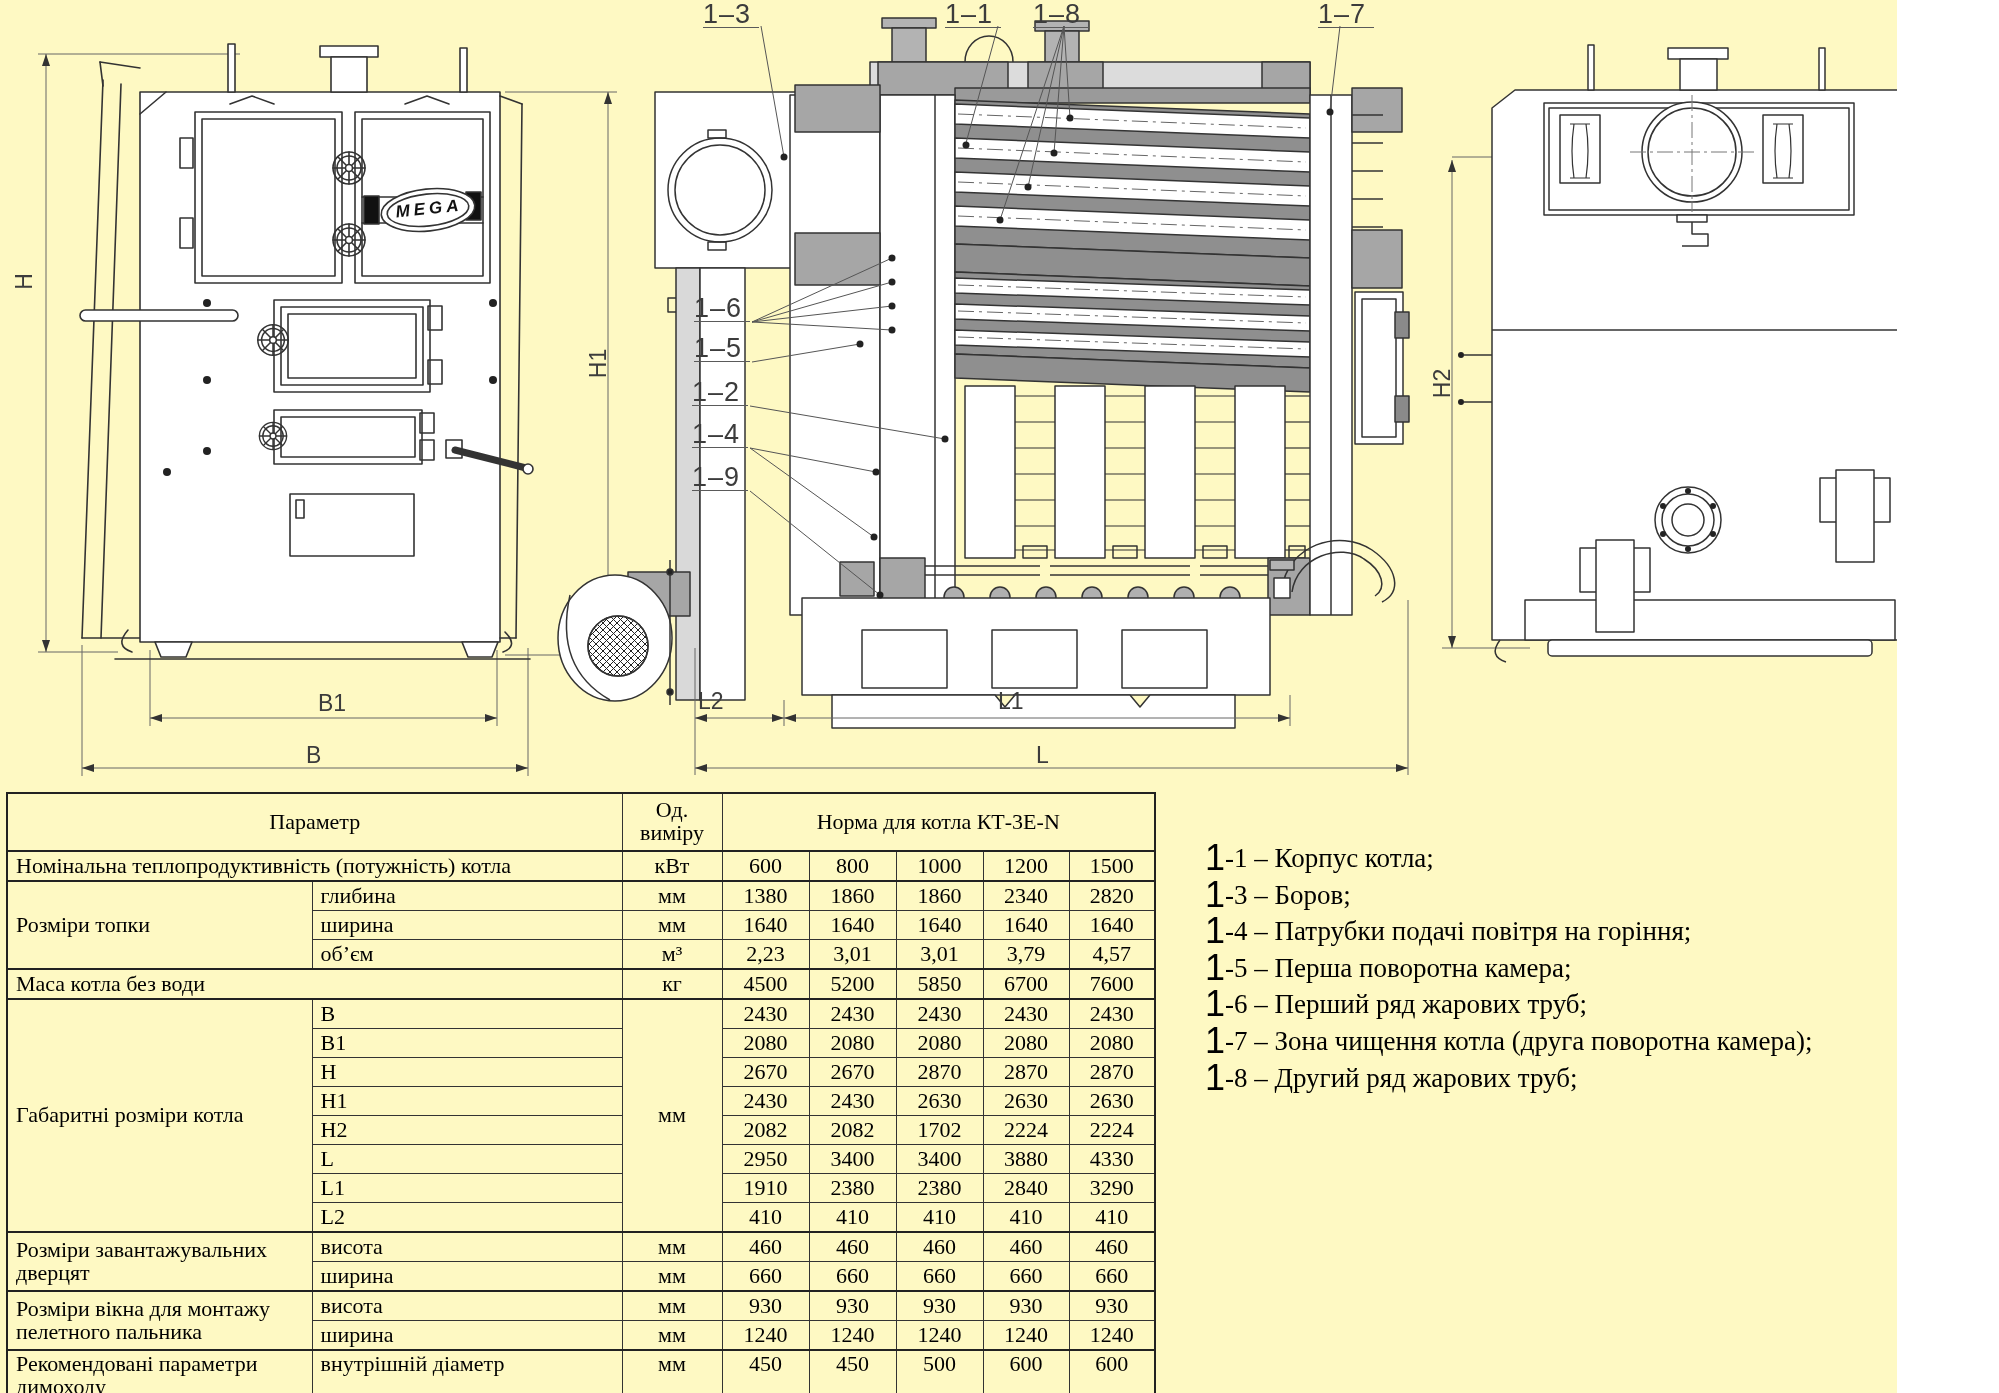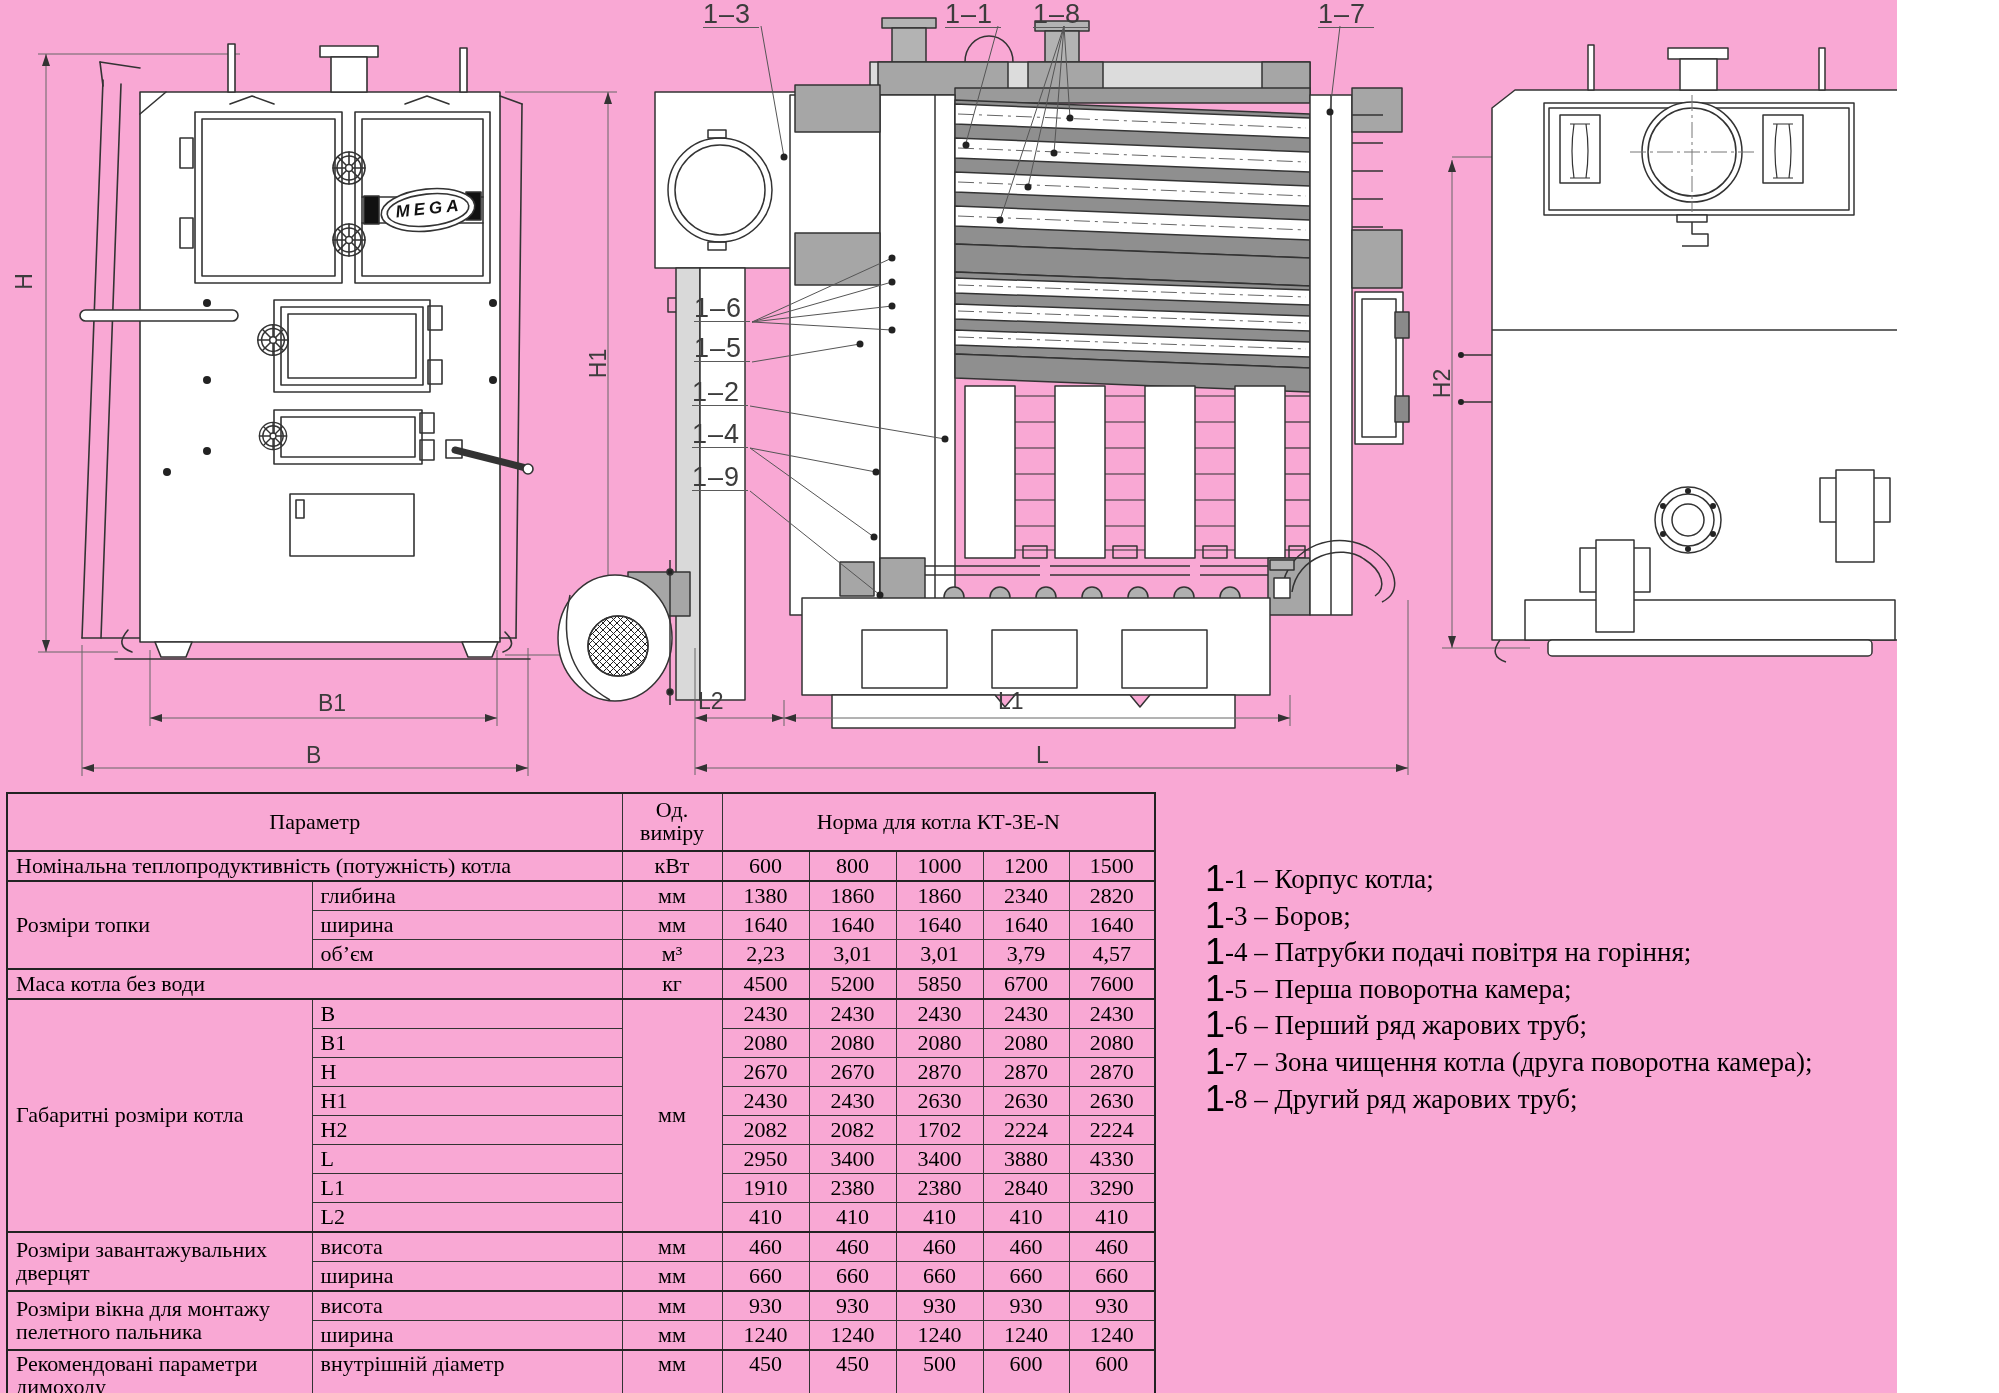--- a/index.html
+++ b/index.html
@@ -1,16 +1,16 @@
 <!DOCTYPE html>
 <html><head>
 <meta charset="utf-8">
 <style>
   html,body{margin:0;padding:0;background:#fff;}
-  .stage{position:relative;width:1897px;height:1393px;background:#f9a8d4;overflow:hidden;
+  .stage{position:relative;width:1897px;height:1393px;background:#fef9c3;overflow:hidden;
          font-family:"Liberation Serif",serif;color:#111;}
   svg{position:absolute;}
   .lbl{position:absolute;font-family:"Liberation Sans",sans-serif;color:#3c3c3c;white-space:nowrap;}
   .co{font-size:27px;letter-spacing:1px;border-bottom:1.5px solid #5a5a5a;width:56px;text-align:left;padding-bottom:1px;line-height:24px;}
   .dim{font-size:23px;}
   .rot{transform:rotate(-90deg);transform-origin:center;width:44px;text-align:center;}
   .logo{position:absolute;left:386px;top:199px;width:86px;text-align:center;
         font-family:"Liberation Sans",sans-serif;font-weight:bold;font-style:italic;
         font-size:17px;letter-spacing:4px;transform:rotate(-6deg);color:#111;}
   
@@ -19,21 +19,21 @@
         font-family:"Liberation Serif",serif;font-size:22px;color:#000;}
   th,td{border:1px solid #333;text-align:center;height:28px;padding:0 4px;line-height:1.04;
         font-weight:normal;overflow:hidden;}
   table{border:2px solid #222;}
   thead th{height:56px;}
   thead tr{border-bottom:2px solid #222;}
   tr.g td{border-top-width:2px;border-top-color:#222;}
   td.p{text-align:left;padding-left:8px;font-family:Liberation Serif, serif;}
   tr.last td{height:58px;vertical-align:top;padding-top:2px;}
   
-  .legend{position:absolute;left:1205px;top:843px;margin-top:21px;}
+  .legend{position:absolute;left:1205px;top:843px;}
   .lg-item{height:36.6px;font-size:27px;color:#000;white-space:nowrap;}
   .lg-item .big{font-family:"Liberation Sans",sans-serif;font-size:36px;line-height:30px;vertical-align:-3px;}
 </style>
 </head>
 <body>
 
 <div class="stage">
 
   <svg style="left:0;top:0" width="640" height="790" viewBox="0 0 640 790">
     <defs>

